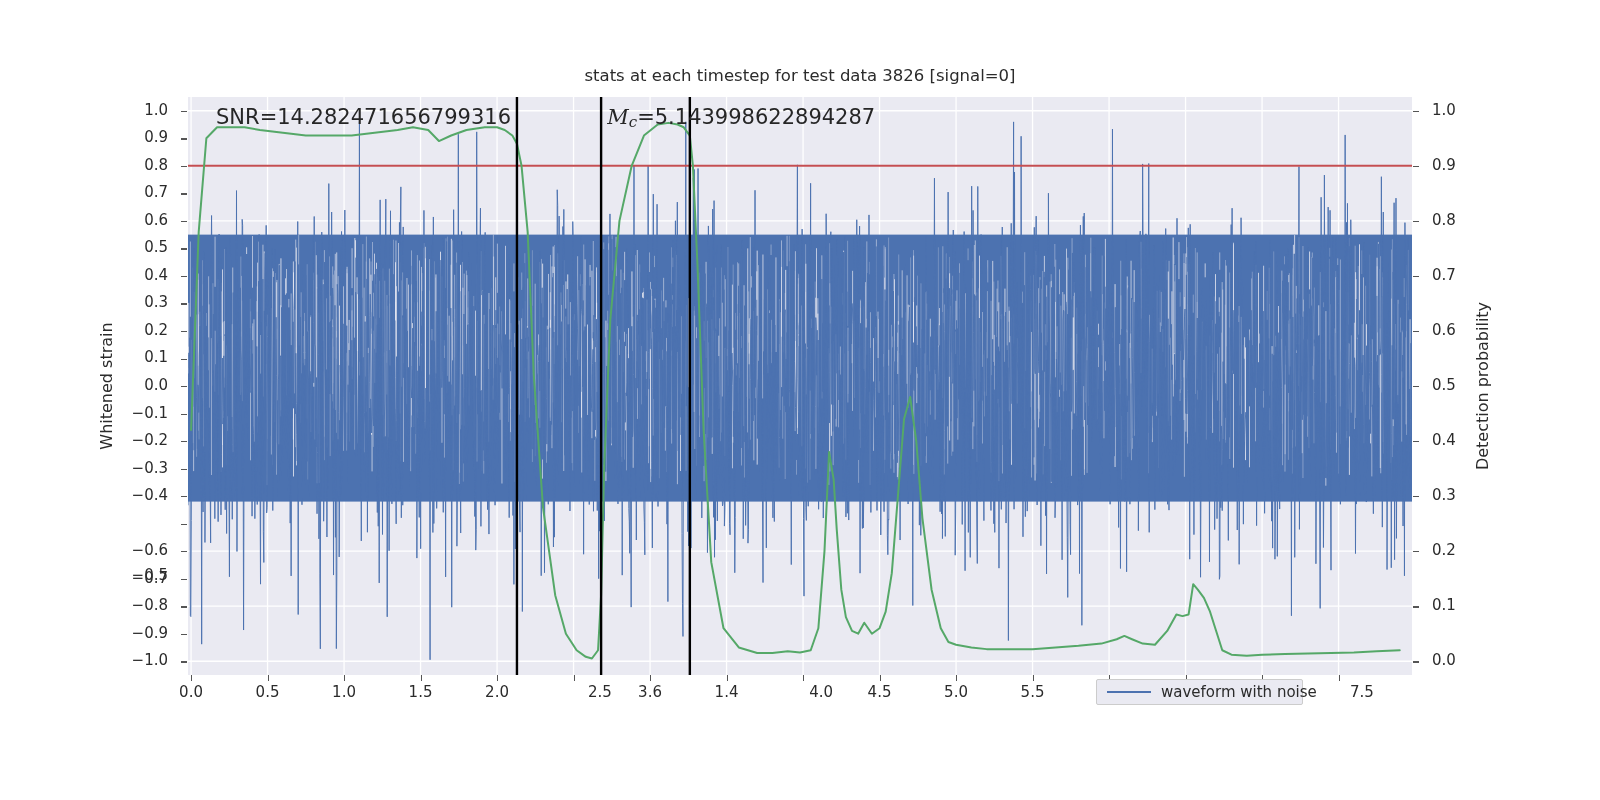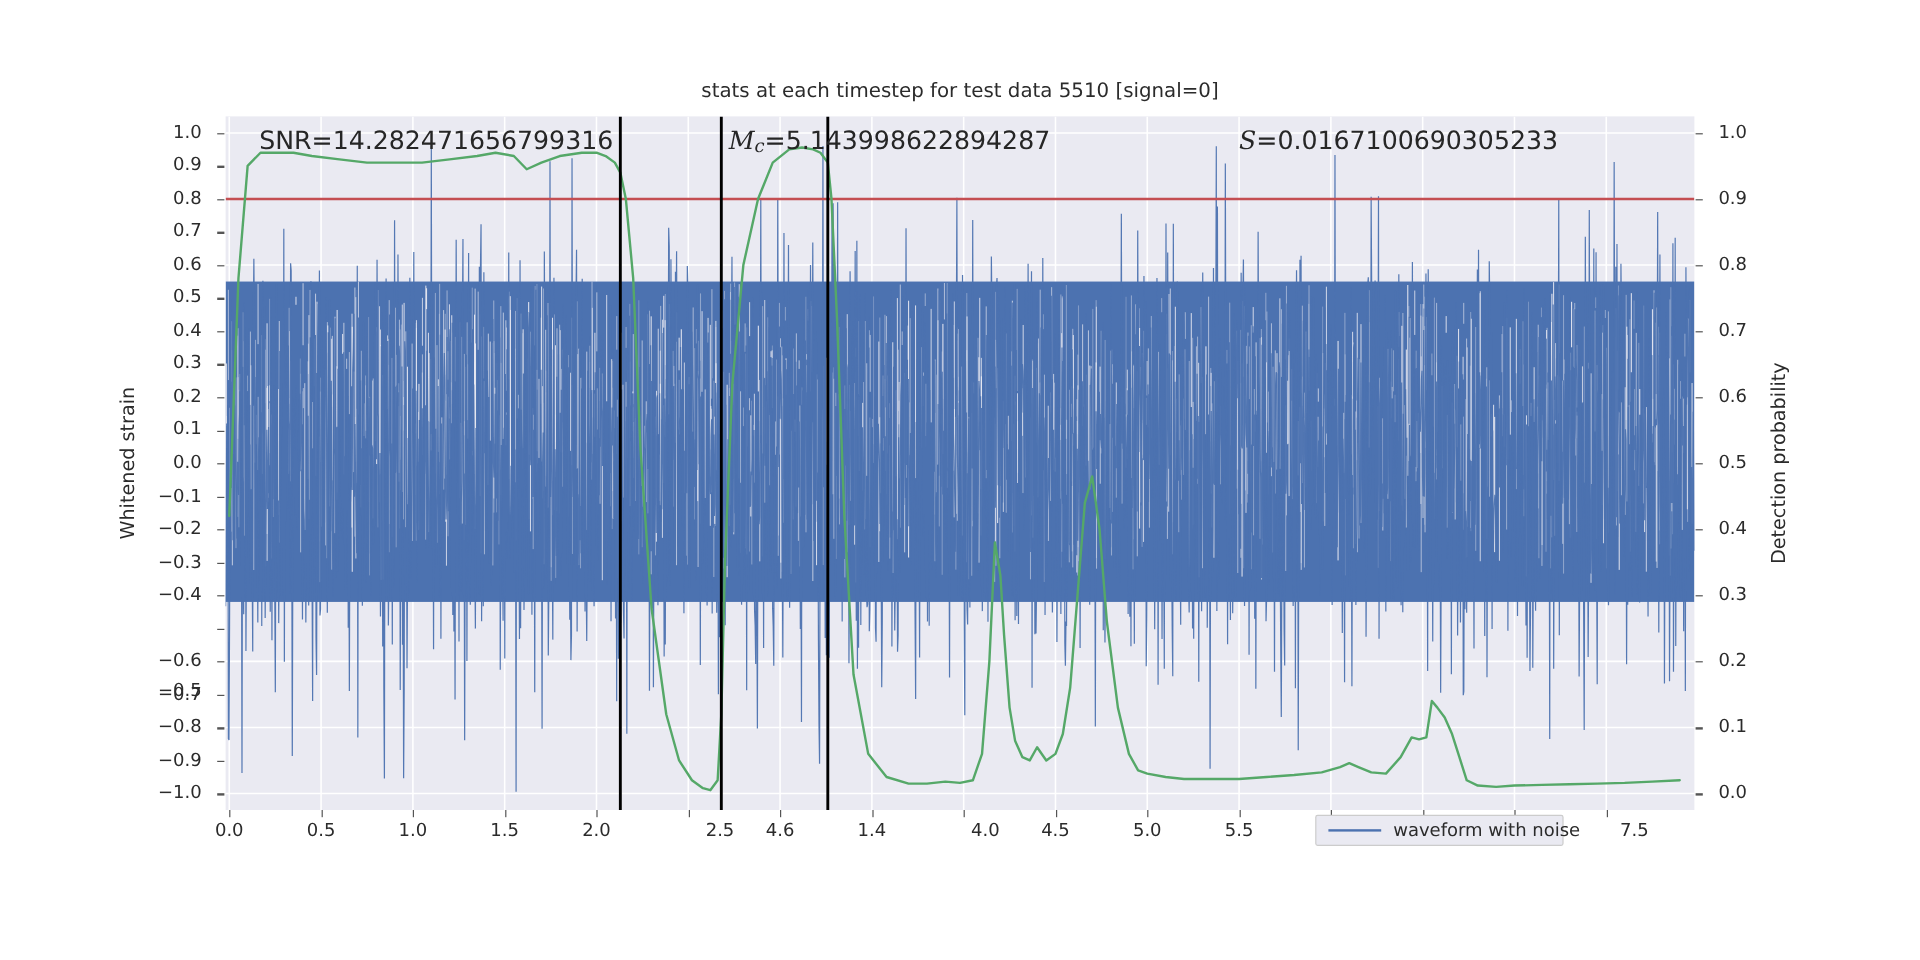--- a/index.html
+++ b/index.html
@@ -149,21 +149,21 @@
     font-size: 15px;
     color: #2b2b2b;
     white-space: nowrap;
   }
 </style>
 </head>
 <body>
 
 <div id="figure">
 
-  <div id="title-inner">stats at each timestep for test data 5510 [signal=0]</div>
+  <div id="title-inner">stats at each timestep for test data 3826 [signal=0]</div>
 
   <div id="axes">
     <svg class="layer" id="grid-layer">
         <line x1="3.06" y1="0" x2="3.06" y2="578" stroke="#ffffff" stroke-width="1.3"></line>
         <line x1="79.56" y1="0" x2="79.56" y2="578" stroke="#ffffff" stroke-width="1.3"></line>
         <line x1="156.06" y1="0" x2="156.06" y2="578" stroke="#ffffff" stroke-width="1.3"></line>
         <line x1="232.56" y1="0" x2="232.56" y2="578" stroke="#ffffff" stroke-width="1.3"></line>
         <line x1="309.06" y1="0" x2="309.06" y2="578" stroke="#ffffff" stroke-width="1.3"></line>
         <line x1="385.56" y1="0" x2="385.56" y2="578" stroke="#ffffff" stroke-width="1.3"></line>
         <line x1="462.06" y1="0" x2="462.06" y2="578" stroke="#ffffff" stroke-width="1.3"></line>
@@ -1100,21 +1100,20 @@
       </svg>
     <svg class="layer" id="vline-layer">
         <line x1="328.95" y1="0" x2="328.95" y2="578" stroke="#000000" stroke-width="2.4"></line>
         <line x1="413.1" y1="0" x2="413.1" y2="578" stroke="#000000" stroke-width="2.4"></line>
         <line x1="501.84" y1="0" x2="501.84" y2="578" stroke="#000000" stroke-width="2.4"></line>
       </svg>
   </div>
 
   <div class="annot" id="annot-snr" style="left: 216px; top: 104.762px;">SNR=14.282471656799316</div>
   <div class="annot" id="annot-mc" style="left: 607.22px; top: 104.762px;"><span class="mathvar">M</span><span class="mathsub">c</span><span>=5.143998622894287</span></div>
-  <div class="annot" id="annot-s" style="left: 1032.56px; top: 104.762px;"><span class="mathvar">S</span><span>=0.0167100690305233</span></div>
 
   <div id="ylabel-left">Whitened strain</div>
   <div id="ylabel-right">Detection probability</div>
 
   <div id="ticks-left">
       <div class="tick-left-lbl" style="left: 112px; top: 100.762px;">1.0</div>
       <div class="tickmark tick-l-mark" style="top: 110.8px;"></div>
       <div class="tick-left-lbl" style="left: 112px; top: 128.286px;">0.9</div>
       <div class="tickmark tick-l-mark" style="top: 138.3px;"></div>
       <div class="tick-left-lbl" style="left: 112px; top: 155.81px;">0.8</div>
@@ -1186,21 +1185,21 @@
       <div class="tick-x-lbl" style="left: 237.56px;">0.5</div>
       <div class="tickmark tick-x-mark" style="left: 267.6px;"></div>
       <div class="tick-x-lbl" style="left: 314.06px;">1.0</div>
       <div class="tickmark tick-x-mark" style="left: 344.1px;"></div>
       <div class="tick-x-lbl" style="left: 390.56px;">1.5</div>
       <div class="tickmark tick-x-mark" style="left: 420.6px;"></div>
       <div class="tick-x-lbl" style="left: 467.06px;">2.0</div>
       <div class="tickmark tick-x-mark" style="left: 497.1px;"></div>
       <div class="tick-x-lbl" style="left: 570px;">2.5</div>
       <div class="tickmark tick-x-mark" style="left: 573.6px;"></div>
-      <div class="tick-x-lbl" style="left: 620.06px;">4.6</div>
+      <div class="tick-x-lbl" style="left: 620.06px;">3.6</div>
       <div class="tickmark tick-x-mark" style="left: 650.1px;"></div>
       <div class="tick-x-lbl" style="left: 696.56px;">1.4</div>
       <div class="tickmark tick-x-mark" style="left: 726.6px;"></div>
       <div class="tick-x-lbl" style="left: 773.06px; text-align: right;">4.0</div>
       <div class="tickmark tick-x-mark" style="left: 803.1px;"></div>
       <div class="tick-x-lbl" style="left: 849.56px;">4.5</div>
       <div class="tickmark tick-x-mark" style="left: 879.6px;"></div>
       <div class="tick-x-lbl" style="left: 926.06px;">5.0</div>
       <div class="tickmark tick-x-mark" style="left: 956.1px;"></div>
       <div class="tick-x-lbl" style="left: 1002.56px;">5.5</div>

